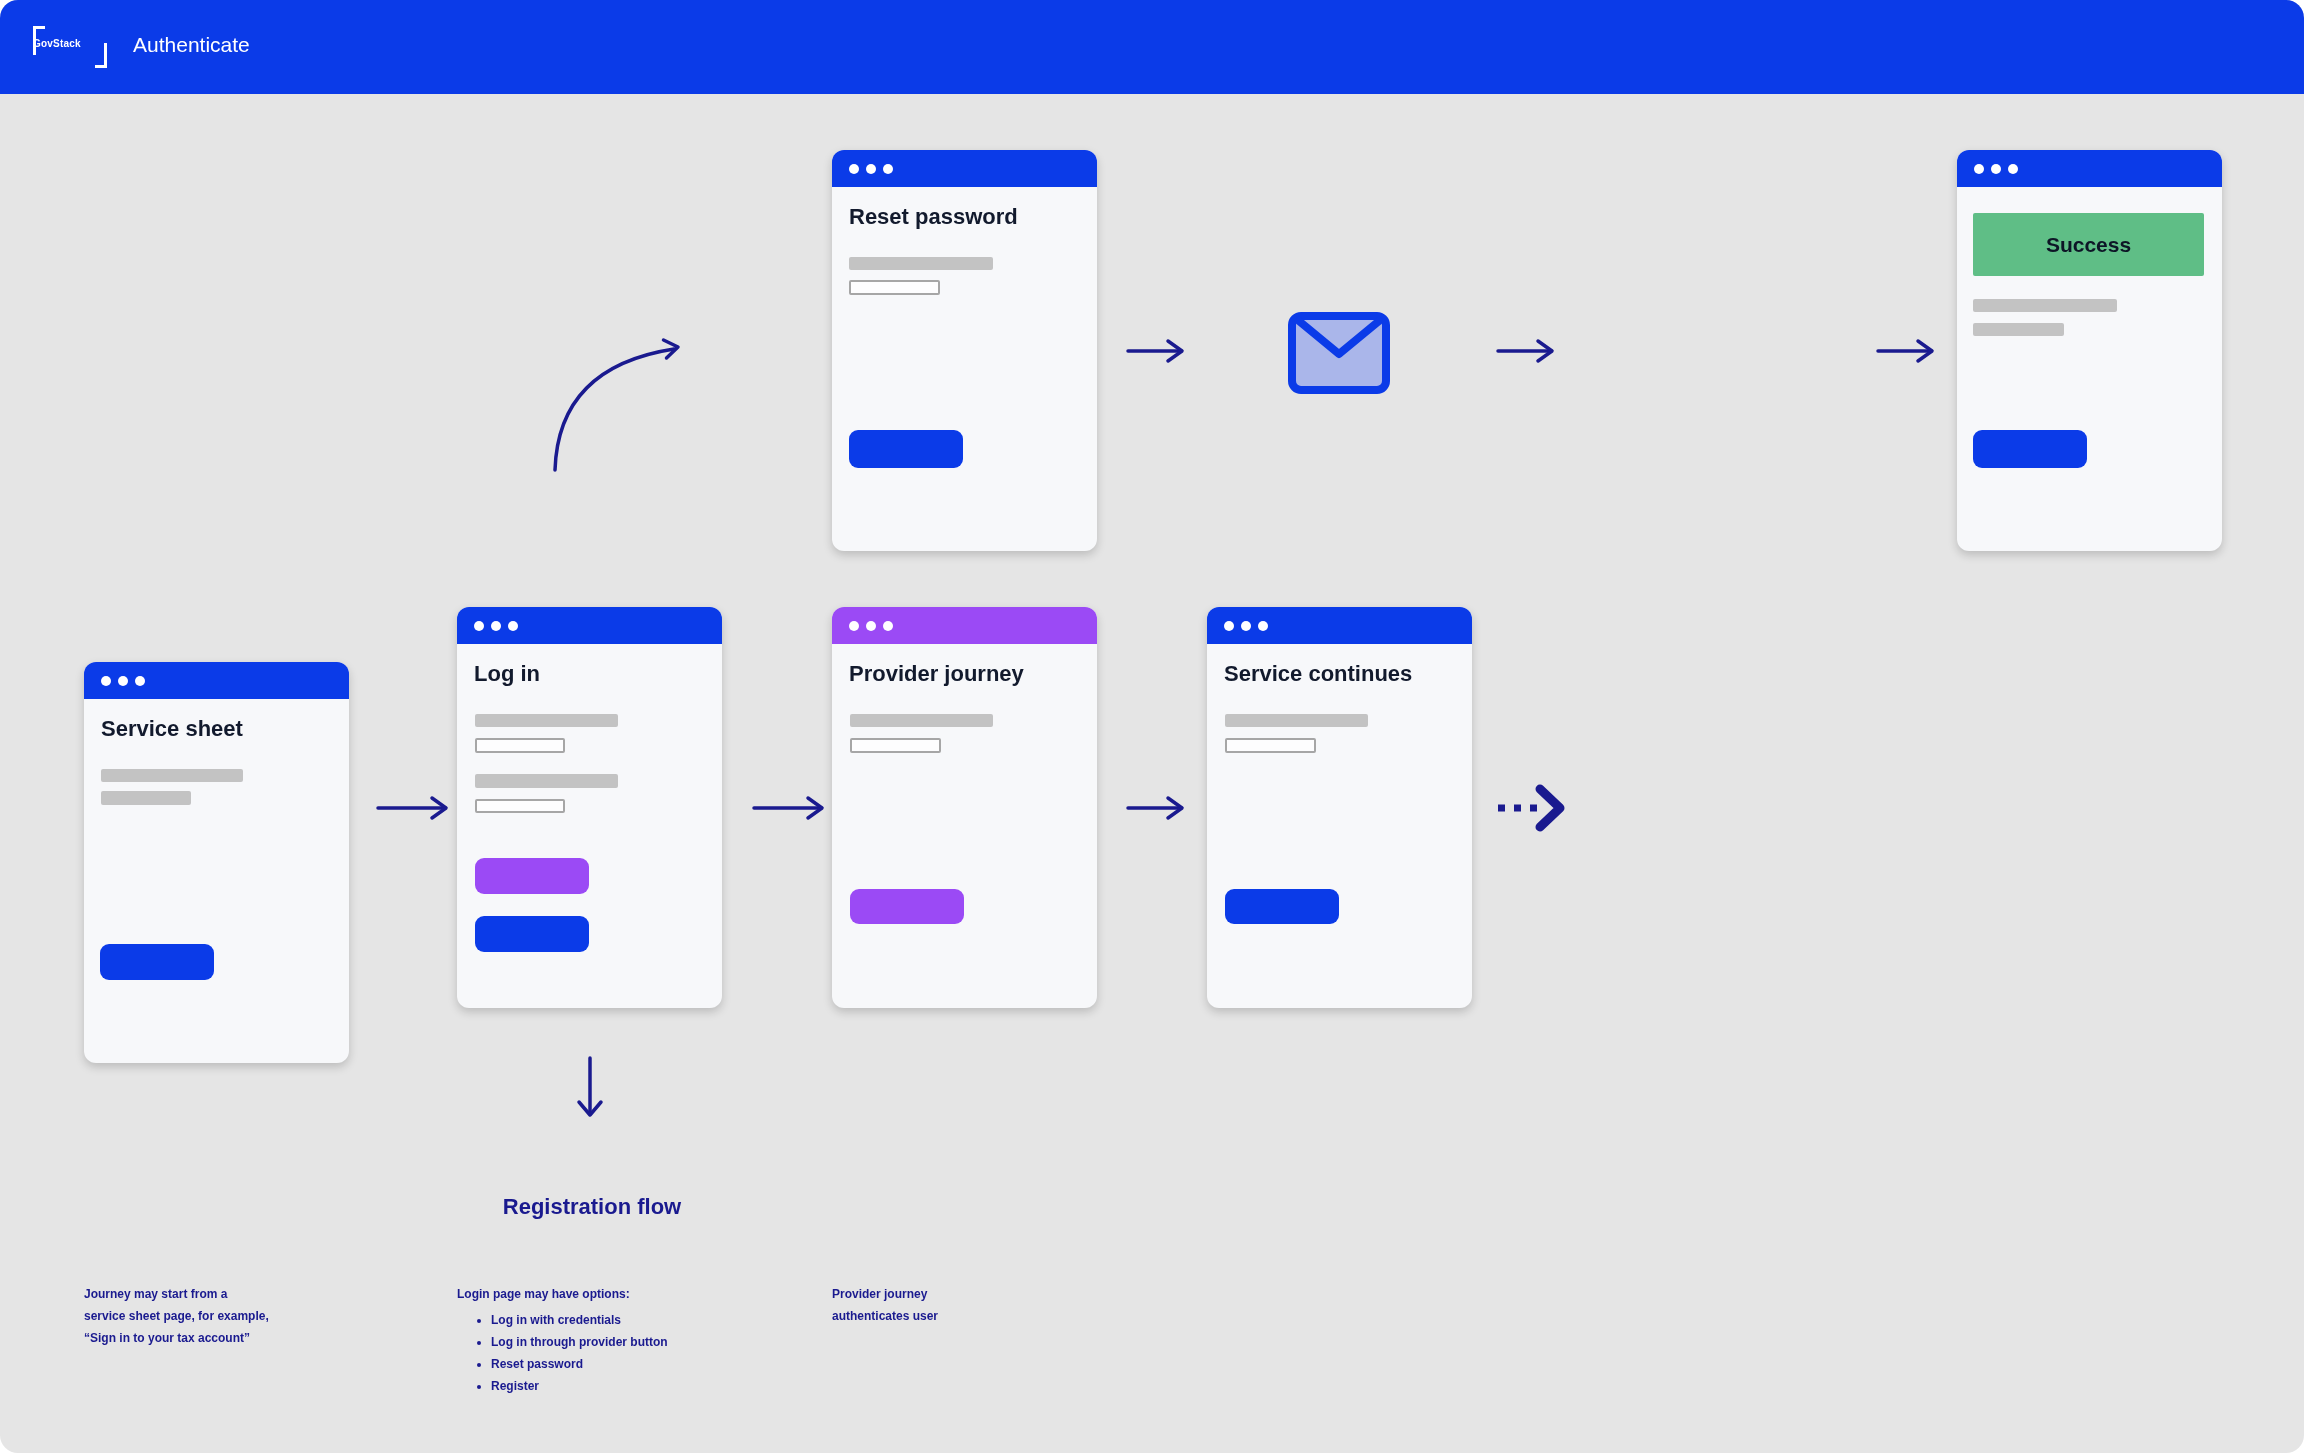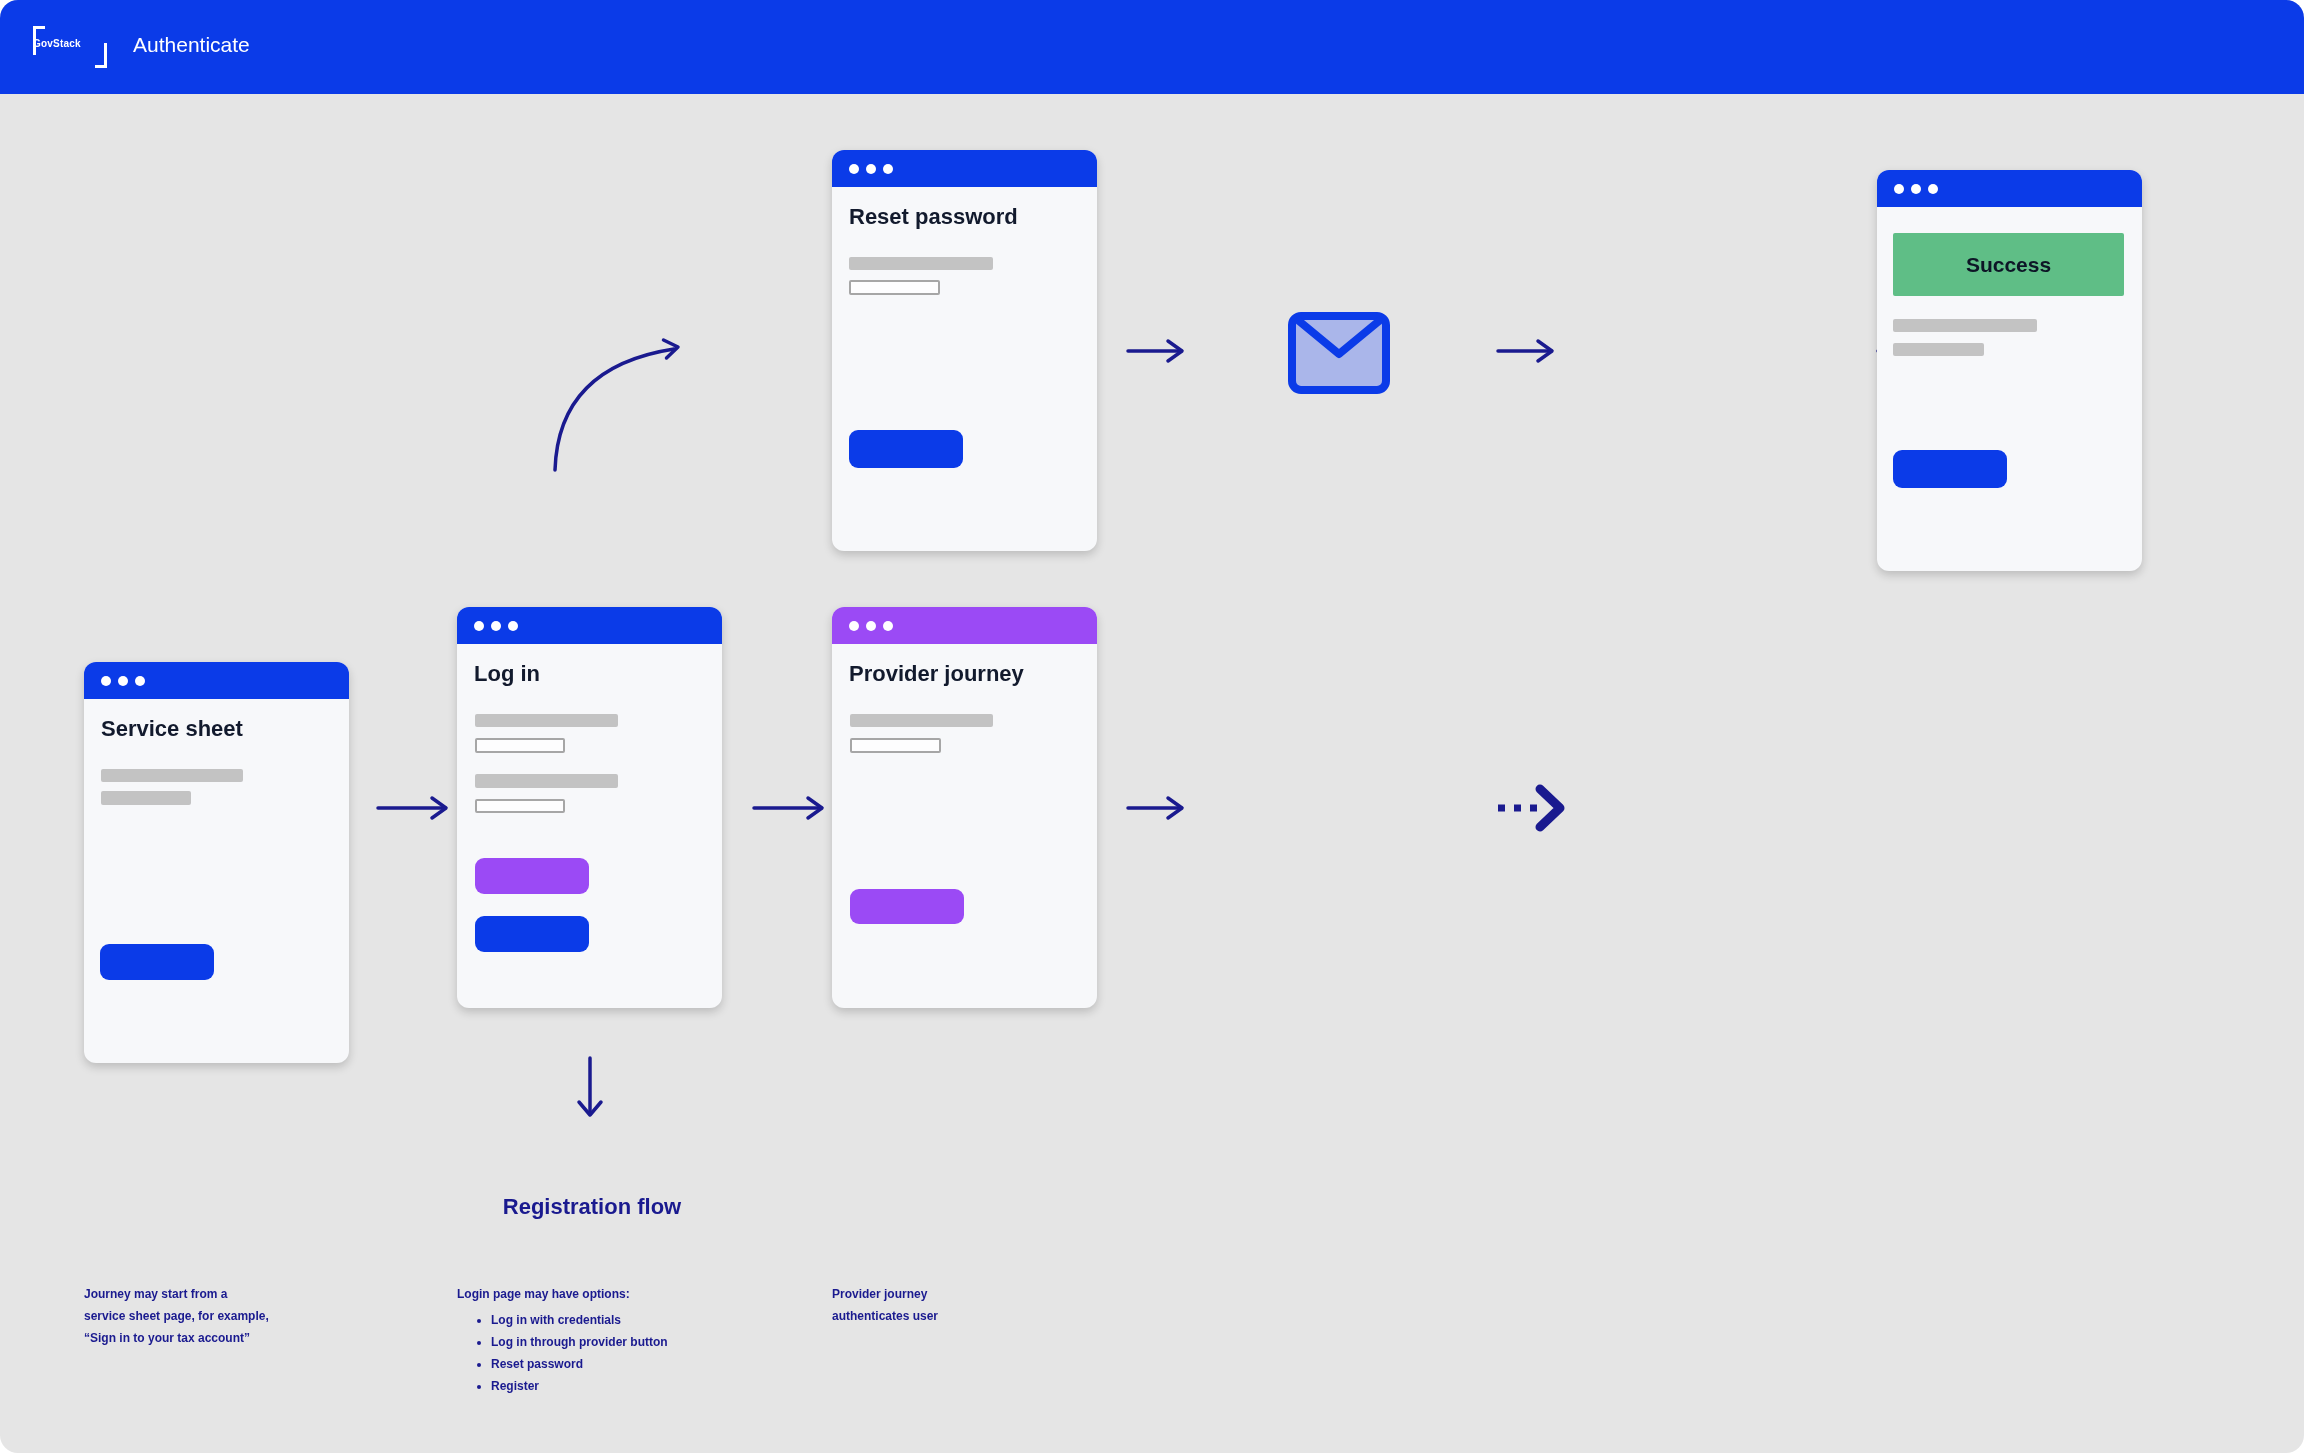--- a/index.html
+++ b/index.html
@@ -121,21 +121,21 @@
       <span class="dot"></span>
       <span class="dot"></span>
     </div>
     <h3 class="card-title">Reset password</h3>
     <div class="bar" style="left:17px;top:107px;width:144px;height:13px;"></div>
     <div class="inputbox" style="left:17px;top:130px;width:91px;height:15px;"></div>
     <button class="btn blue" style="left:17px;top:280px;width:114px;height:38px;"></button>
   </div>
 
 
-  <div class="card" style="left:1877px;top:150px;margin-top:20px;">
+  <div class="card" style="left:1957px;top:150px;">
     <div class="titlebar blue">
       <span class="dot"></span>
       <span class="dot"></span>
       <span class="dot"></span>
     </div>
     <div class="banner" style="left:16px;top:63px;width:231px;height:63px;">Success</div>
     <div class="bar" style="left:16px;top:149px;width:144px;height:13px;"></div>
     <div class="bar" style="left:16px;top:173px;width:91px;height:13px;"></div>
     <button class="btn blue" style="left:16px;top:280px;width:114px;height:38px;"></button>
   </div>
@@ -172,20 +172,31 @@
       <span class="dot"></span>
       <span class="dot"></span>
       <span class="dot"></span>
     </div>
     <h3 class="card-title">Provider journey</h3>
     <div class="bar" style="left:18px;top:107px;width:143px;height:13px;"></div>
     <div class="inputbox" style="left:18px;top:131px;width:91px;height:15px;"></div>
     <button class="btn purple" style="left:18px;top:282px;width:114px;height:35px;"></button>
   </div>
 
+  <div class="card" style="left:1207px;top:607px;">
+    <div class="titlebar blue">
+      <span class="dot"></span>
+      <span class="dot"></span>
+      <span class="dot"></span>
+    </div>
+    <h3 class="card-title">Service continues</h3>
+    <div class="bar" style="left:18px;top:107px;width:143px;height:13px;"></div>
+    <div class="inputbox" style="left:18px;top:131px;width:91px;height:15px;"></div>
+    <button class="btn blue" style="left:18px;top:282px;width:114px;height:35px;"></button>
+  </div>
 
   <p class="flow-label" style="left:457px;top:1194px;width:270px;">Registration flow</p>
 
   <div class="note" style="left:84px;top:1283px;width:330px;">
     <span class="ln">Journey may start from a</span>
     <span class="ln">service sheet page, for example,</span>
     <span class="ln">“Sign in to your tax account”</span>
   </div>
 
   <div class="note" style="left:457px;top:1283px;width:370px;">

